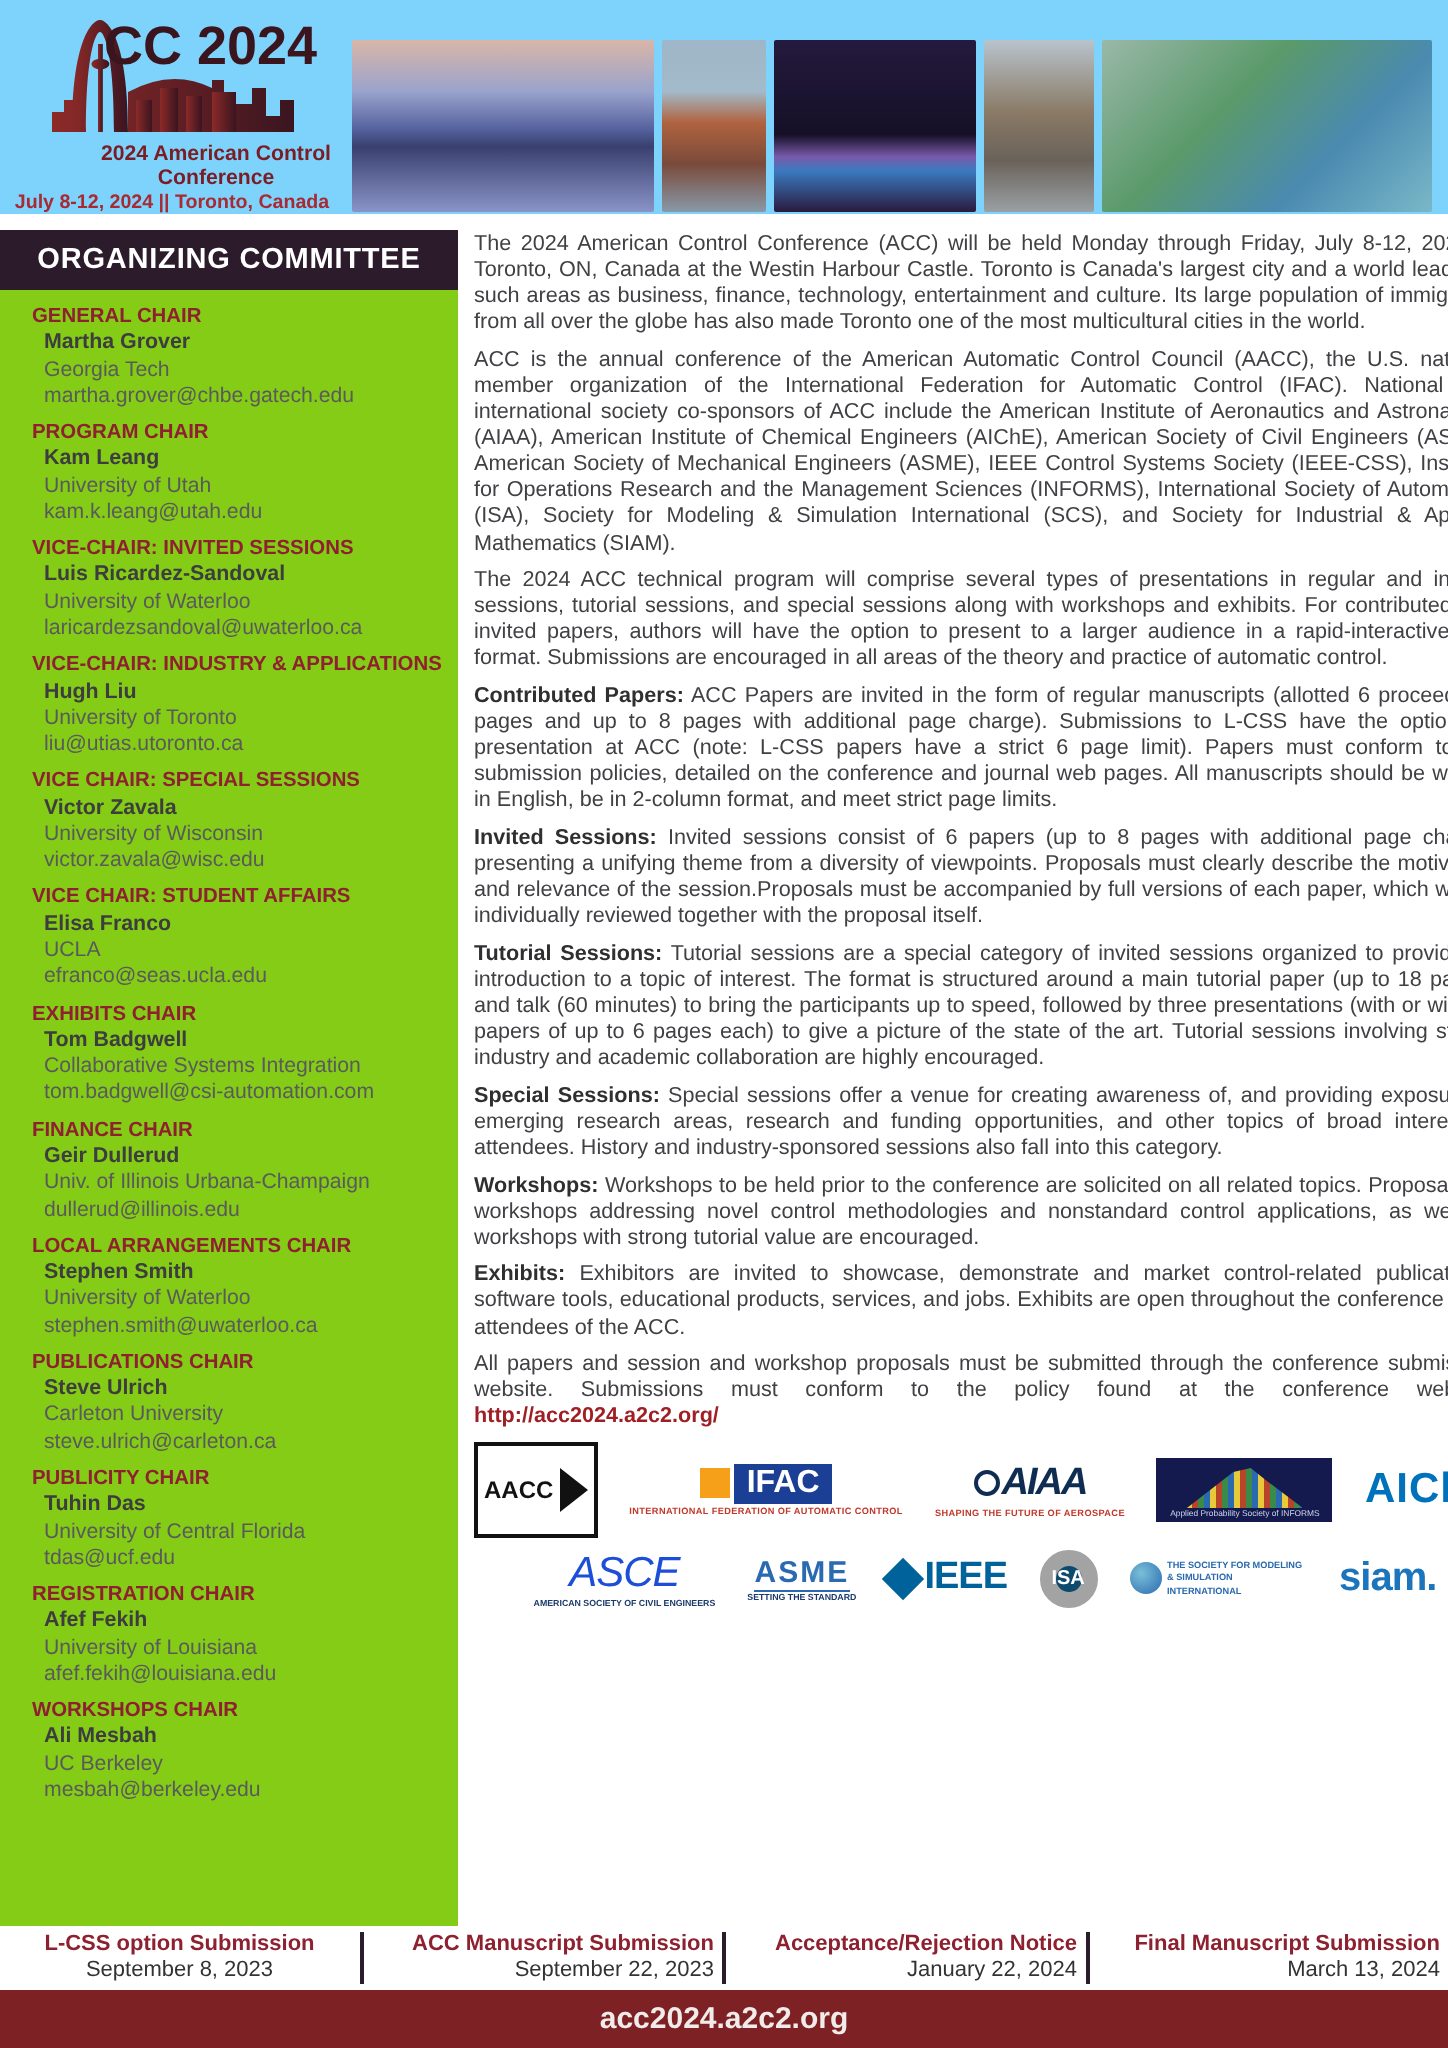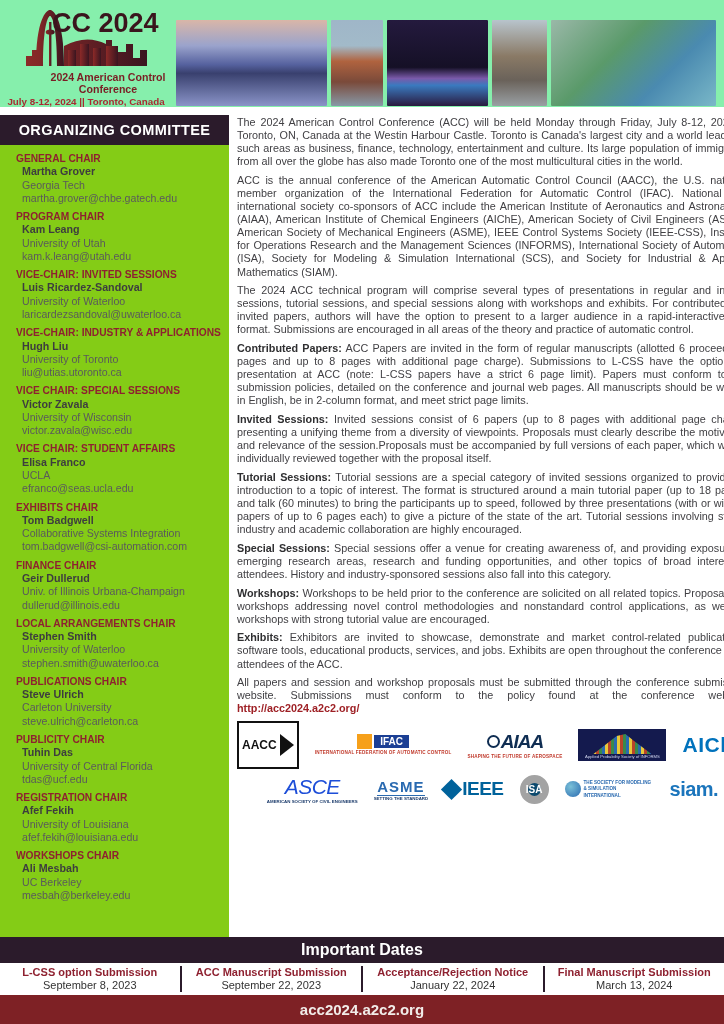--- a/index.html
+++ b/index.html
@@ -1,21 +1,21 @@
 <!DOCTYPE html>
 <html><head>
 <meta charset="utf-8">
 <style>
   html,body{margin:0;padding:0;background:#ffffff;}
   *{box-sizing:border-box;}
   body{font-family:"Liberation Sans", sans-serif;}
   .page{width:724px;height:1024px;background:#fff;display:flex;flex-direction:column;overflow:hidden;position:relative;}
 
   
-  .top-header{height:107px;display:flex;flex:0 0 auto;background:#86efac;}
+  .top-header{height:107px;display:flex;flex:0 0 auto;background:#7dd3fc;}
   .logo-block{flex:0 0 172px;position:relative;padding-top:6px;text-align:center;}
   .logo-art{position:relative;width:160px;height:62px;margin:0 auto;}
   .logo-art svg{position:absolute;left:0;top:0;}
   .logo-cc{position:absolute;left:46px;top:2px;font-size:27px;font-weight:800;color:#3a151d;letter-spacing:0px;}
   .conf-line{font-size:10.6px;font-weight:700;color:#7a1d24;margin-top:3px;margin-left:44px;}
   .date-line{font-size:9.8px;font-weight:700;color:#a82a32;margin-top:1px;}
   .photos{flex:1;display:flex;gap:4px;margin:20px 8px 2px 4px;height:86px;}
   .photo{border-radius:1px;}
   .photo1{flex:137 0 0;background:linear-gradient(180deg,#d9b6a8 0%,#9aa3cc 30%,#55619e 52%,#39406e 62%,#8a94c8 100%);}
   .photo2{flex:48 0 0;background:linear-gradient(180deg,#9fb6c8 0%,#a2bac9 30%,#b0633f 48%,#7a4a3a 72%,#8899a8 100%);}
@@ -47,21 +47,21 @@
   
   .logos{margin-top:4px;}
   .logo-row{display:flex;align-items:center;justify-content:center;gap:16px;margin-bottom:6px;}
   .lg{display:flex;flex-direction:column;align-items:center;justify-content:center;}
   .sub{font-size:4.6px;color:#c0392b;font-weight:700;letter-spacing:.2px;margin-top:1px;white-space:nowrap;}
   .aacc-box{display:flex;align-items:center;border:2.5px solid #111;padding:11px 3px;position:relative;}
   .aacc-box span{font-size:12px;font-weight:800;color:#111;}
   .aacc-arrow{width:0;height:0;border-left:14px solid #111;border-top:11px solid transparent;border-bottom:11px solid transparent;margin-left:3px;}
   .ifac-top{display:flex;gap:2px;align-items:center;}
   .ifac-orange{width:15px;height:15px;background:#f6a01a;display:flex;align-items:center;justify-content:center;color:#fff;font-size:9px;font-weight:800;}
-  .ifac-blue{background:#1b3f94;color:#fff;font-size:10px;font-weight:800;padding:1px 6px;}
+  .ifac-blue{background:#1b3f94;color:#fff;font-size:16px;font-weight:800;padding:1px 6px;}
   .aiaa-main{display:flex;align-items:center;color:#0f2d52;}
   .aiaa-clock{width:13px;height:13px;border:2.5px solid #0f2d52;border-radius:50%;margin-right:1px;}
   .aiaa-text{font-size:19px;font-weight:800;font-style:italic;letter-spacing:-1px;}
   .informs-box{width:88px;height:32px;background:#141a4e;display:flex;flex-direction:column;align-items:center;justify-content:flex-end;padding-bottom:2px;}
   .informs-bars{width:58px;height:20px;background:
      repeating-linear-gradient(90deg,#e8c93a 0 3px,#b8452a 3px 6px,#3a8a4a 6px 9px,#2a6ab0 9px 12px);
      clip-path:polygon(0 100%,20% 55%,40% 10%,55% 0,70% 35%,100% 100%);}
   .informs-sub{font-size:4.2px;color:#cfd4ee;white-space:nowrap;}
   .aiche-text{font-size:21px;font-weight:700;color:#0072bc;letter-spacing:.5px;}
   .asce-text{font-size:21px;font-weight:400;font-style:italic;color:#1d4ed8;letter-spacing:-.5px;}
@@ -75,21 +75,21 @@
   .scs-wrap{display:flex;align-items:center;gap:3px;}
   .scs-globe{width:16px;height:16px;border-radius:50%;background:radial-gradient(circle at 35% 35%,#7ac0d8,#2a6ab0);}
   .scs-text{font-size:4.6px;color:#2a6ab0;font-weight:700;line-height:1.4;max-width:70px;}
   .siam-text{font-size:20px;font-weight:800;color:#1b75bc;letter-spacing:-.5px;}
 
   
   .dates-band{flex:0 0 auto;height:26px;background:#2b1b2b;color:#fff;display:flex;align-items:center;justify-content:center;
      font-size:16px;font-weight:800;}
   .dates-row{flex:0 0 auto;height:32px;display:flex;align-items:center;background:#fff;padding:2px 0;}
   .date-col{flex:1 1 0;text-align:center;padding:0 4px;}
-  .date-col + .date-col{border-left:2px solid #2b1b2b;}
+  .date-col + .date-col{border-left:2px solid #2b1b2b;text-align:right;}
   .date-label{font-size:11px;font-weight:800;color:#8e2130;line-height:1.2;}
   .date-value{font-size:11px;color:#333;line-height:1.25;}
 
   
   .footer{flex:0 0 auto;height:29px;background:#7e2125;display:flex;align-items:center;justify-content:center;}
   .footer span{color:#f1ece9;font-size:15px;font-weight:800;}
 </style>
 </head>
 <body>
 
@@ -312,21 +312,20 @@
               </div>
           </div>
           <div class="lg">
             <span class="siam-text">siam.</span>
           </div>
         </div>
       </div>
     </div>
   </div>
 
-  <div class="dates-band">Important Dates</div>
   <div class="dates-row">
     <div class="date-col">
       <div class="date-label">L-CSS option Submission</div>
       <div class="date-value">September 8, 2023</div>
     </div>
     <div class="date-col">
       <div class="date-label">ACC Manuscript Submission</div>
       <div class="date-value">September 22, 2023</div>
     </div>
     <div class="date-col">

